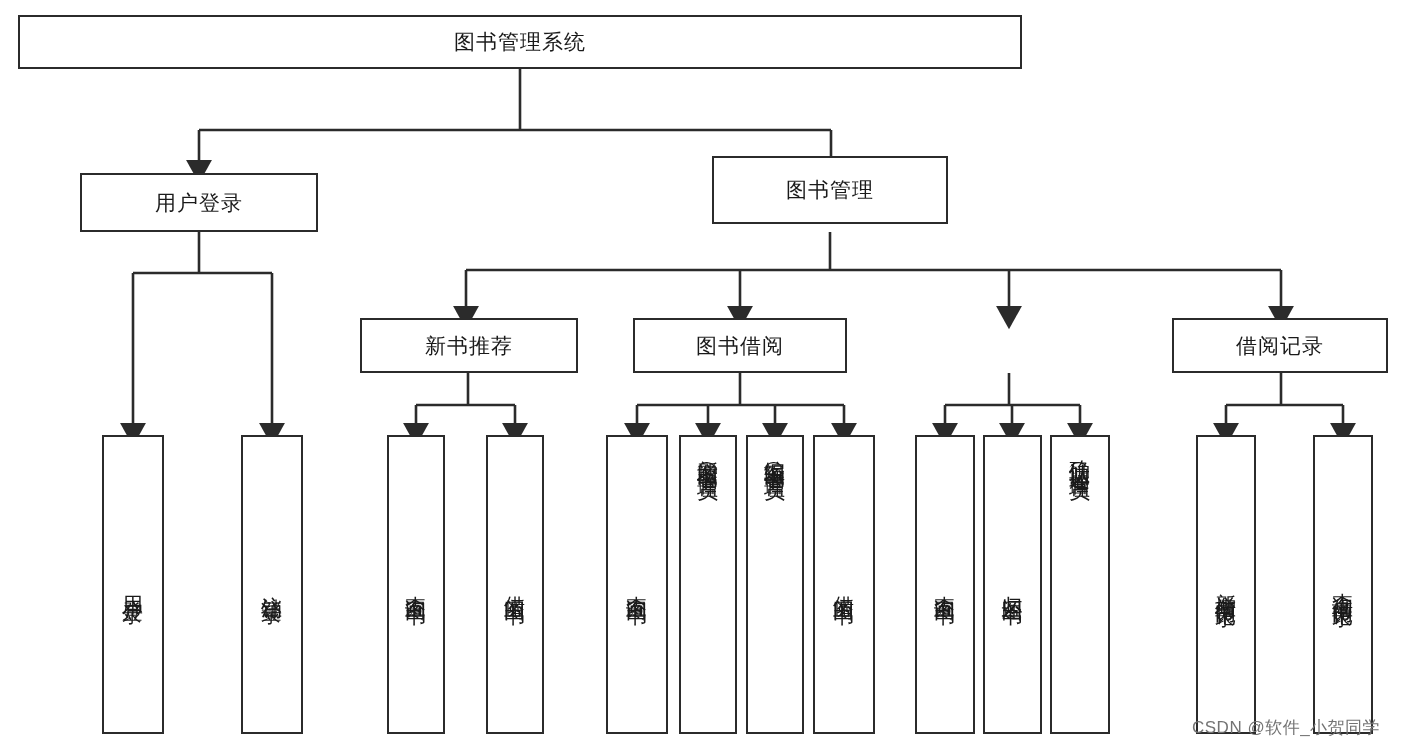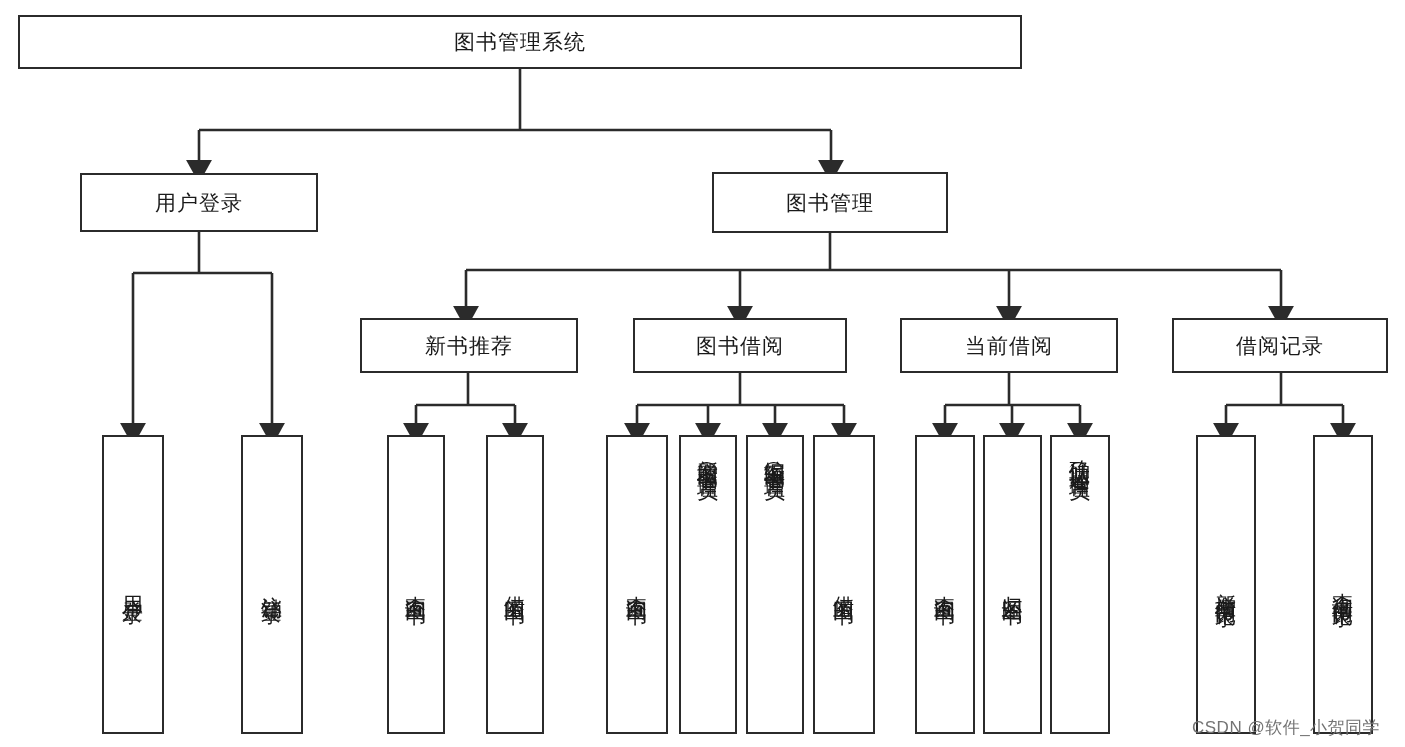--- a/index.html
+++ b/index.html
@@ -123,32 +123,29 @@
     </g>
   </svg>
 
   <div class="node" id="n-root" style="left: 18px; top: 15px; width: 1004px; height: 54px;">
     <span class="node-label">图书管理系统</span>
   </div>
 
   <div class="node" id="n-l1-0" style="left: 80px; top: 173px; width: 238px; height: 59px;">
     <span class="node-label">用户登录</span>
   </div>
-  <div class="node" id="n-l1-1" style="left: 712px; top: 172px; width: 236px; height: 61px; justify-content: center;">
+  <div class="node" id="n-l1-1" style="left: 712px; top: 156px; width: 236px; height: 68px; justify-content: center;">
     <span class="node-label">图书管理</span>
   </div>
 
   <div class="node" id="n-l2-0" style="left: 360px; top: 318px; width: 218px; height: 55px;">
     <span class="node-label">新书推荐</span>
   </div>
   <div class="node" id="n-l2-1" style="left: 633px; top: 318px; width: 214px; height: 55px;">
     <span class="node-label">图书借阅</span>
-  </div>
-  <div class="node" id="n-l2-2" style="left: 900px; top: 318px; width: 218px; height: 55px;">
-    <span class="node-label">当前借阅</span>
   </div>
   <div class="node" id="n-l2-3" style="left: 1172px; top: 318px; width: 216px; height: 55px; align-items: center;">
     <span class="node-label">借阅记录</span>
   </div>
 
   <div class="node leaf" id="n-lf-0" style="left: 102px; top: 435px; width: 62px; height: 299px;">
     <span class="node-label">用户登录</span>
   </div>
   <div class="node leaf" id="n-lf-1" style="left: 241px; top: 435px; width: 62px; height: 299px;">
     <span class="node-label">注销登录</span>

